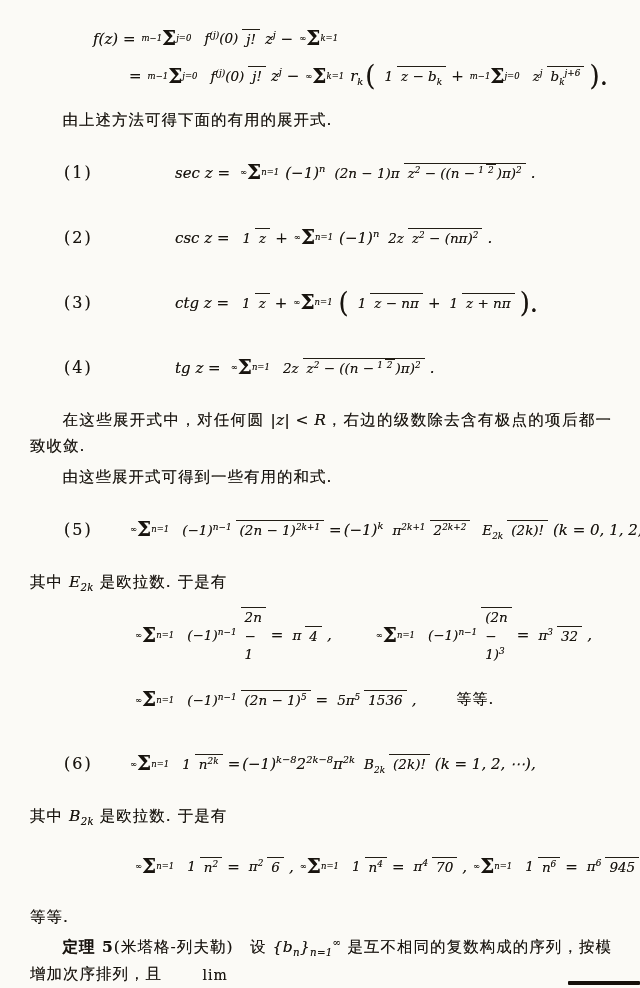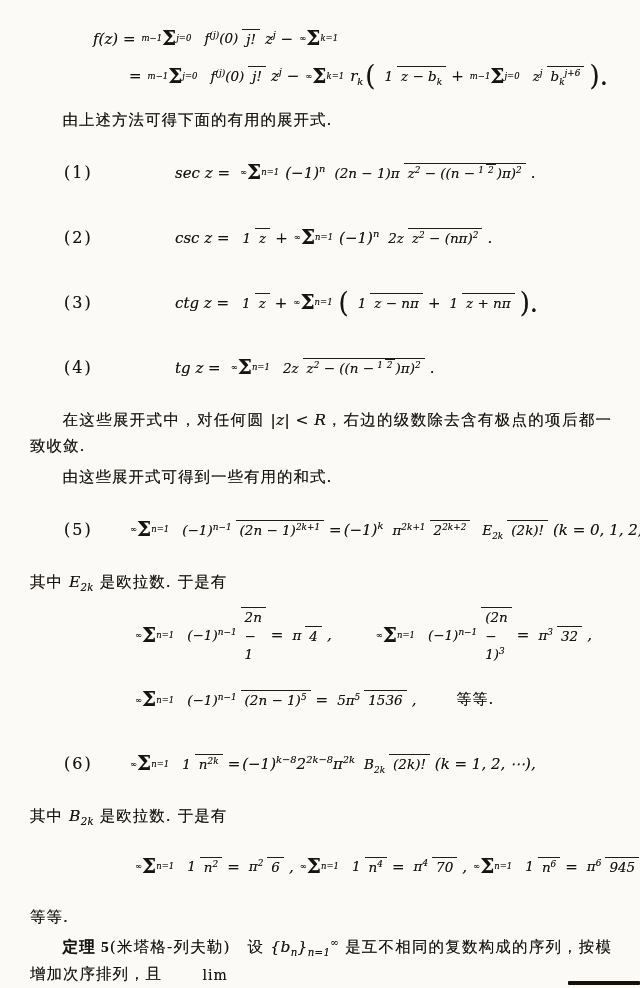--- a/index.html
+++ b/index.html
@@ -59,21 +59,21 @@
 
   .limop { display:inline-flex; flex-direction:column; align-items:center;
            line-height:1; font-style:normal; margin:0 2px; vertical-align:middle; }
   .limop .l1 { font-size:14px; }
 
   
   .para { font-size:15.5px; line-height:1.72; letter-spacing:1px;
           margin:4px 0; text-align:justify; }
   .para.indent { text-indent:2.1em; }
   .para .mi { font-style:italic; letter-spacing:.3px; }
-  .bold { font-weight:bold;font-family:Liberation Serif, serif; }
+  .bold { font-weight:bold; }
 
   .artifact { position:absolute; right:0; bottom:3px; width:72px; height:4px;
               background:#15100a; border-radius:1px; }
 </style>
 </head>
 <body>
 
 <div class="page">
 
   <div class="eqtop">

